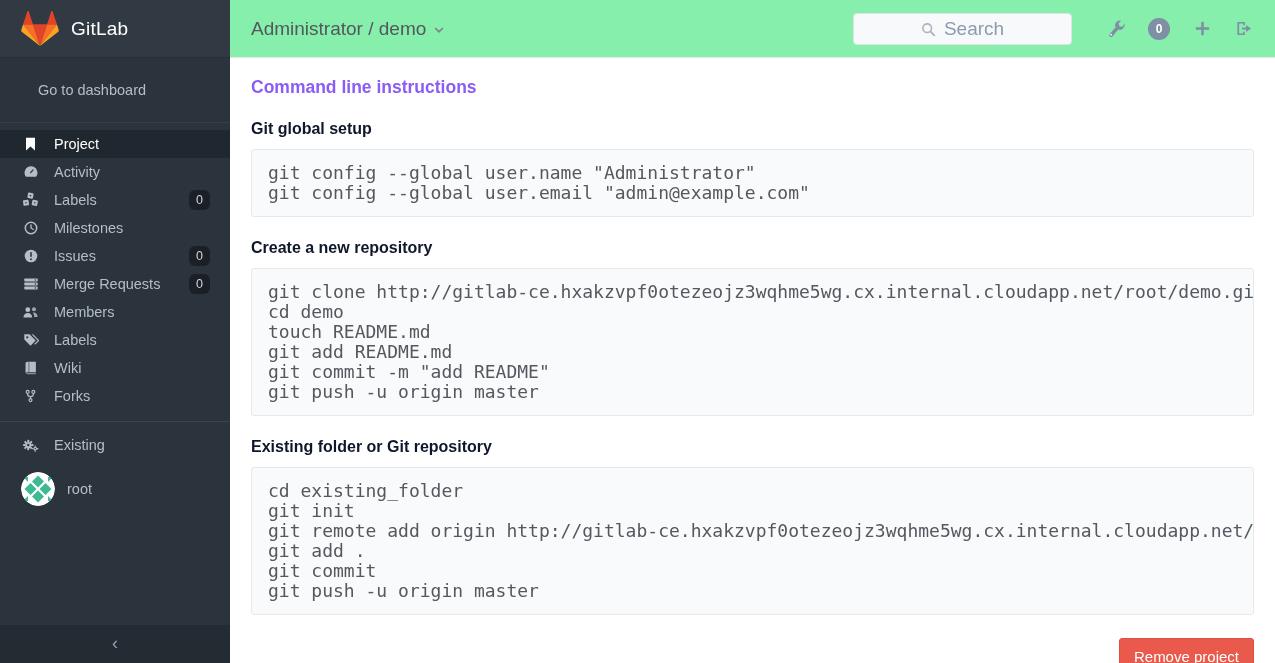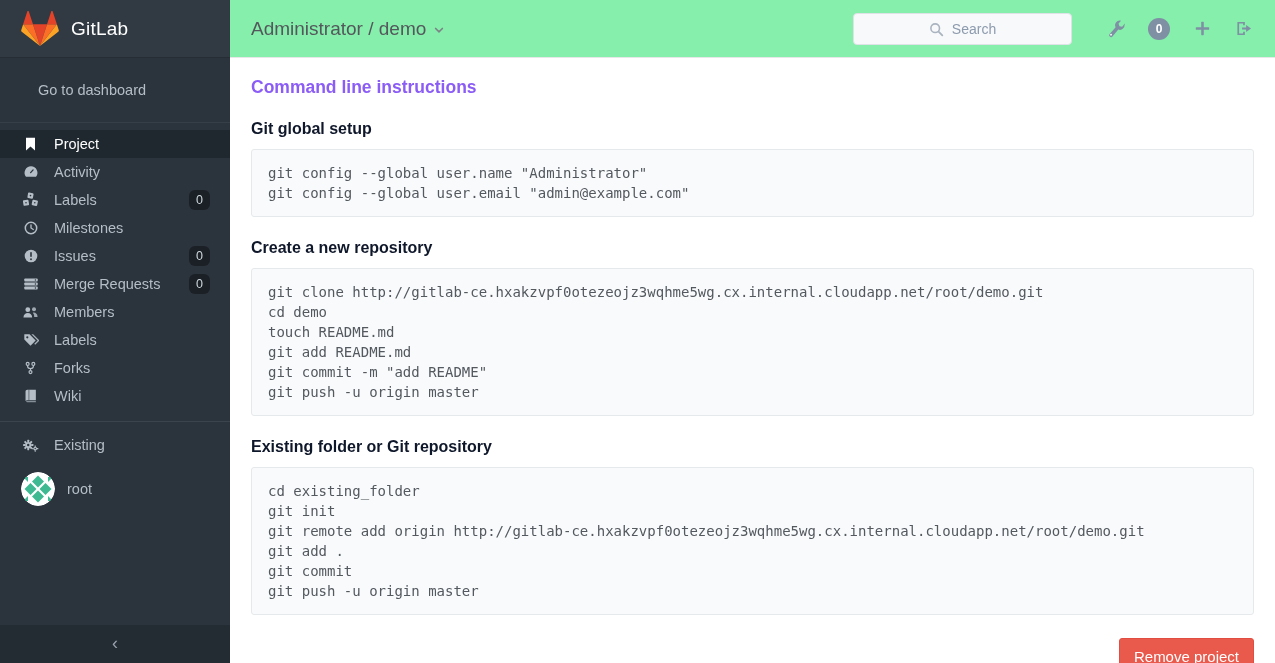--- a/index.html
+++ b/index.html
@@ -39,34 +39,34 @@
   
   .main { margin-left:230px; }
   .topbar { height:58px; display:flex; align-items:center;
     padding:0 22px 0 21px; border-bottom:1px solid #e7e7e7; background:#86efac; }
   .breadcrumb { display:flex; align-items:center; font-size:19px; color:#54575b;
     cursor:pointer; }
   .caret { margin-left:7px; color:#7c8287; display:inline-flex; margin-top:3px; }
   .tb-spacer { flex:1; }
   .search { width:219px; height:32px; background:#f8f9fa; border:1px solid #dfe3e8;
     border-radius:4px; display:flex; align-items:center; justify-content:center;
-    gap:8px; color:#8c9bae; font-size:14px; cursor:text; }
+    gap:8px; color:#8c9bae; font-size:19px; cursor:text; }
   .search .s-icon { color:#aab4c0; display:inline-flex; margin-top:1px; }
   .tb-icons { display:flex; align-items:center; margin-left:12px; }
   .tb-icon { color:#7f8fa4; display:inline-flex; margin-left:24px; cursor:pointer; }
   .todos { width:22px; height:22px; border-radius:50%; background:#7f8fa4;
     color:#fff; font-size:12px; font-weight:bold; display:inline-flex;
     align-items:center; justify-content:center; margin-left:22px; cursor:pointer; }
 
   .content { padding:10px 21px 0; }
   .content h2 { font-size:17.5px; font-weight:bold; color:#8b5cf6; margin-top:9px; }
   .content h4 { font-size:16px; font-weight:bold; color:#0f172a; margin:22px 0 11px; }
   .content pre { background:#f8fafb; border:1px solid #e6e9ec; border-radius:3px;
     padding:13px 16px; font-family:"DejaVu Sans Mono","Liberation Mono",monospace;
-    font-size:14px; line-height:20px; color:#54595f; white-space:pre; overflow:hidden; }
+    font-size:18px; line-height:20px; color:#54595f; white-space:pre; overflow:hidden; }
   .remove-row { display:flex; justify-content:flex-end; margin-top:23px; }
   .remove-btn { background:#e9594c; border:1px solid #e14e41; color:#fff;
     font-size:15px; font-family:inherit; padding:9px 14px; border-radius:3px;
     cursor:pointer; }
 </style>
 </head>
 <body>
 
 <aside class="sidebar">
   <div class="logo-row">
@@ -181,40 +181,40 @@
             <circle cx="4.3" cy="5.3" r="1.1" fill="#2b343d"></circle>
             <path d="M8.4 2.3h1.8l6.2 6.2-4.2 4.2-.9-.9 3.3-3.3z" opacity=".9"></path>
           </svg>
         </span>
     <span class="nav-label">Labels</span>
 
   </div>
 
   <div class="nav-item">
     <span class="nav-icon">
+          <svg width="15" height="16" viewBox="0 0 16 16" fill="currentColor">
+            <path d="M4.6 1.3h9.1v11.2H4.6c-.8 0-1.4.3-1.9.9V3.2c0-1.1.8-1.9 1.9-1.9z"></path>
+            <path d="M4.6 13.2h9.1v1.5H4.6c-.7 0-1.3-.3-1.6-.8.4-.5.9-.7 1.6-.7z" opacity=".65"></path>
+            <rect x="5.8" y="1.3" width="1" height="11.2" fill="#2b343d" opacity=".6"></rect>
+          </svg>
+        </span>
+    <span class="nav-label">Wiki</span>
+
+  </div>
+
+  <div class="nav-item">
+    <span class="nav-icon">
           <svg width="13" height="16" viewBox="0 0 16 16" fill="none" stroke="currentColor" stroke-width="1.5">
             <circle cx="4.5" cy="3" r="1.8"></circle>
             <circle cx="11.5" cy="3" r="1.8"></circle>
             <circle cx="8" cy="13" r="1.8"></circle>
             <path d="M4.5 4.8v1.4c0 1.6 1.4 2.4 3.5 2.4s3.5-.8 3.5-2.4V4.8M8 8.6v2.6"></path>
           </svg>
         </span>
     <span class="nav-label">Forks</span>
-
-  </div>
-
-  <div class="nav-item">
-    <span class="nav-icon">
-          <svg width="15" height="16" viewBox="0 0 16 16" fill="currentColor">
-            <path d="M4.6 1.3h9.1v11.2H4.6c-.8 0-1.4.3-1.9.9V3.2c0-1.1.8-1.9 1.9-1.9z"></path>
-            <path d="M4.6 13.2h9.1v1.5H4.6c-.7 0-1.3-.3-1.6-.8.4-.5.9-.7 1.6-.7z" opacity=".65"></path>
-            <rect x="5.8" y="1.3" width="1" height="11.2" fill="#2b343d" opacity=".6"></rect>
-          </svg>
-        </span>
-    <span class="nav-label">Wiki</span>
 
   </div>
 </nav>
 
   <div class="side-divider"></div>
 
   <div class="nav-item">
     <span class="nav-icon">
         <svg width="18" height="16" viewBox="0 0 18 16" fill="currentColor">
           <g transform="translate(6.6,8)">

